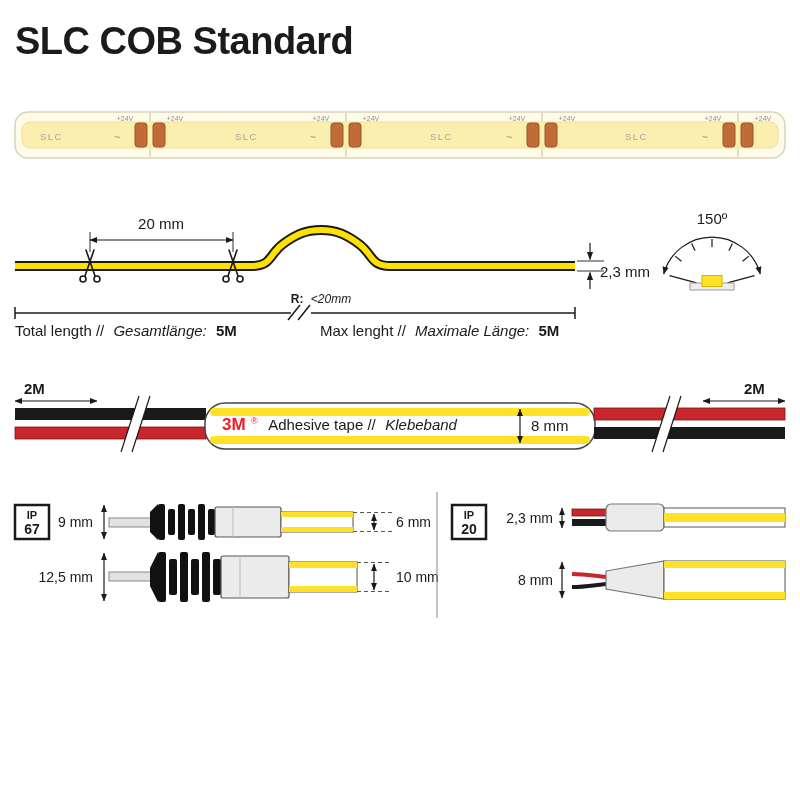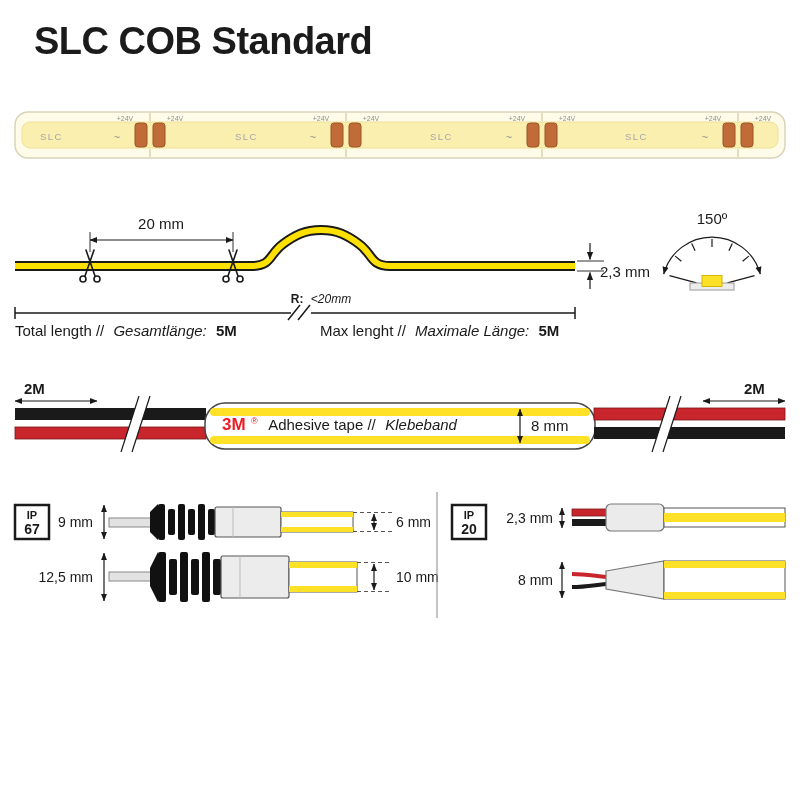--- a/index.html
+++ b/index.html
@@ -1,18 +1,18 @@
 <!DOCTYPE html>
 <html><head>
 <meta charset="utf-8">
 <style>
   html,body{margin:0;padding:0;background:#fff;}
   .page{position:relative;width:800px;height:800px;background:#ffffff;overflow:hidden;
         font-family:"Liberation Sans",sans-serif;}
-  h1.title{position:absolute;left:34px;top:20px;margin:0;font-size:38px;font-weight:bold;
+  h1.title{position:absolute;left:15px;top:20px;margin:0;font-size:38px;font-weight:bold;
         color:#1b1b1b;letter-spacing:-0.5px;font-family:"Liberation Sans",sans-serif;}
   svg{position:absolute;left:0;top:0;}
   svg text{font-family:"Liberation Sans",sans-serif;fill:#1a1a1a;}
   .t15{font-size:15px}
   .t14{font-size:14px}
   .t12{font-size:12px}
   .t7{font-size:7px;fill:#8f8f8f}
   .brandtxt{font-size:9.5px;fill:#a6a6a6;letter-spacing:1.5px}
   .tilde{font-size:11px;fill:#8f8f8f}
   .bold{font-weight:bold}

